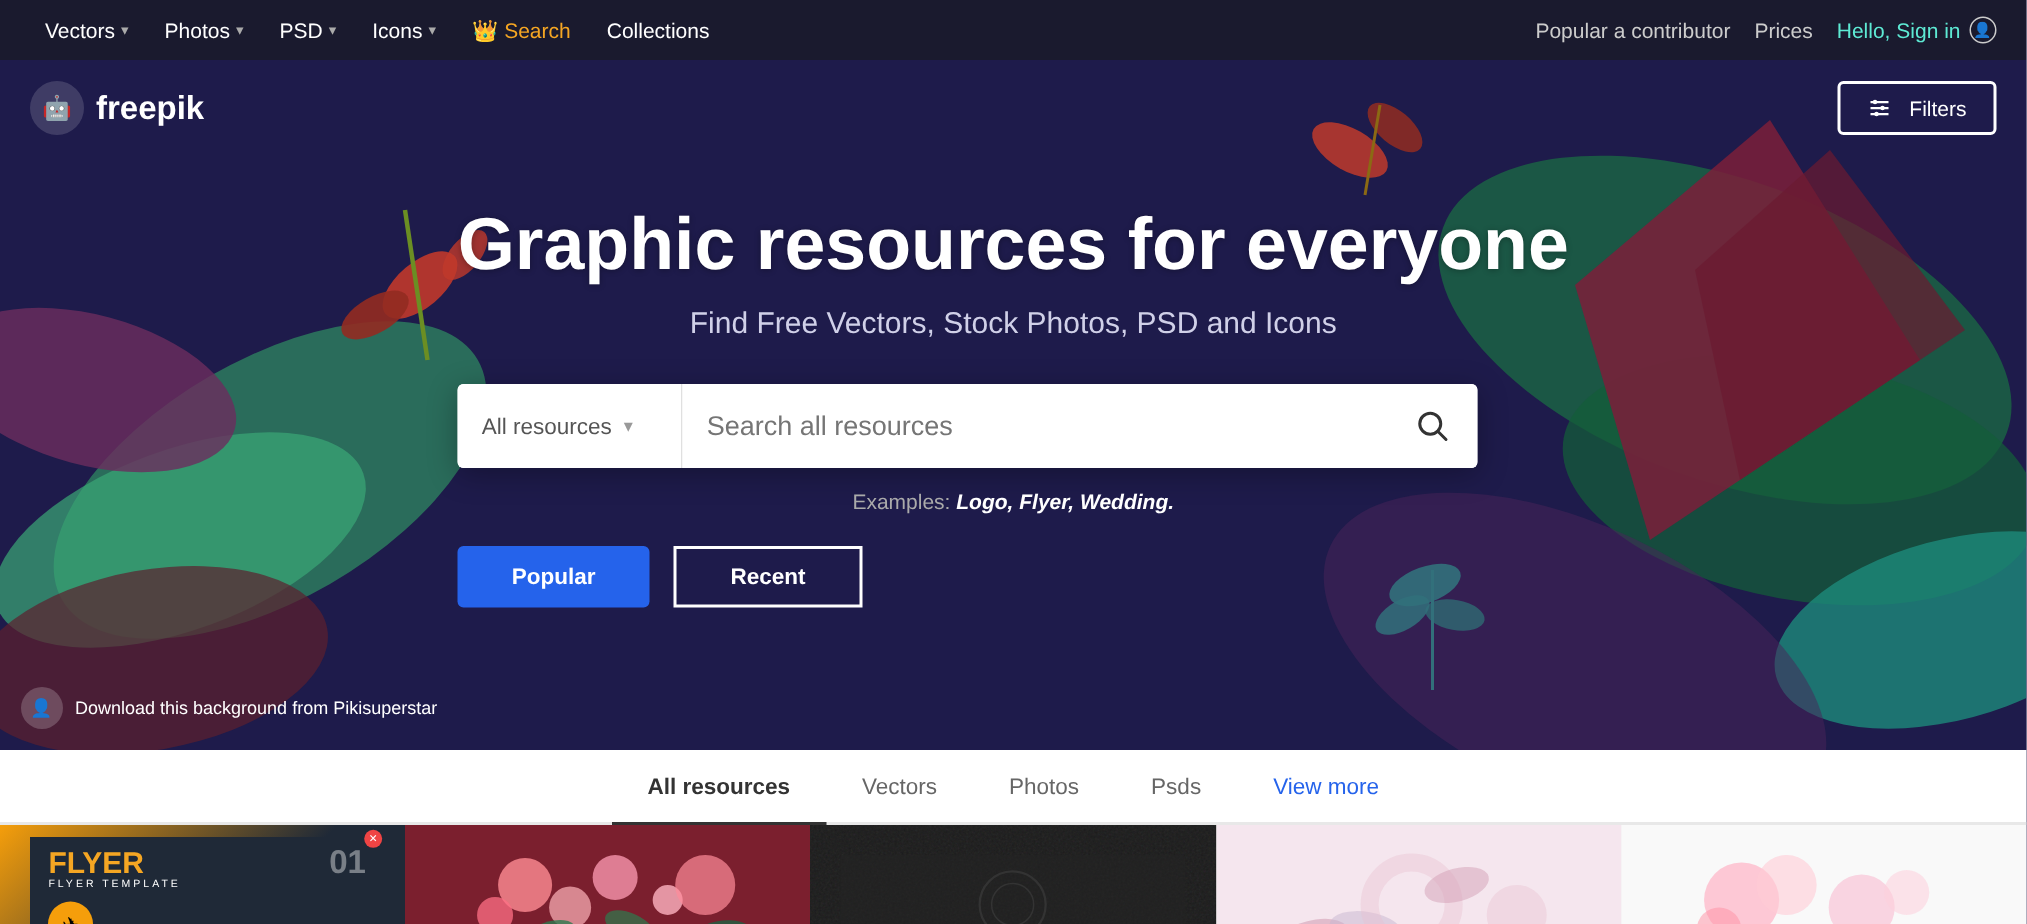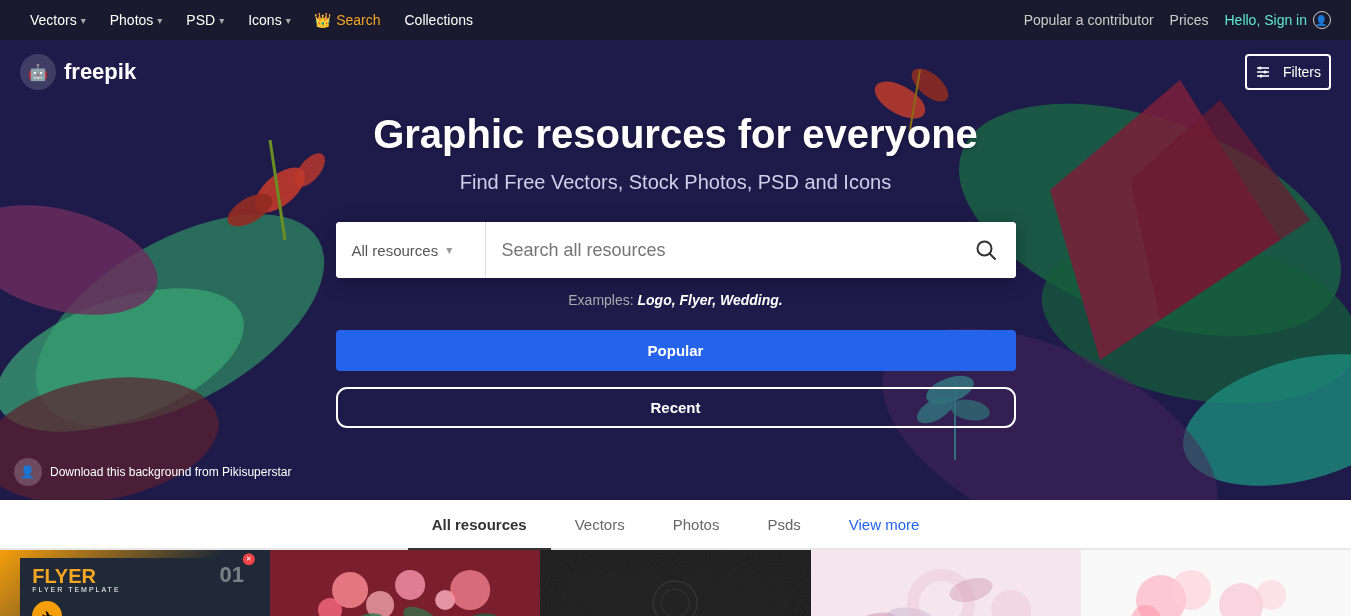--- a/index.html
+++ b/index.html
@@ -64,21 +64,21 @@
     }
 
     .hero-content {
       position: relative;
       z-index: 10;
       text-align: center;
       color: #fff;
       padding: 0 20px;
     }
     .hero-title {
-      font-size: 40px;
+      font-size: 49px;
       font-weight: 700;
       margin-bottom: 14px;
       text-shadow: 0 1px 4px rgba(0,0,0,0.3);
     }
     .hero-subtitle {
       font-size: 20px;
       color: #d0d0e8;
       margin-bottom: 28px;
     }
 
@@ -129,52 +129,51 @@
       margin-top: 14px;
       font-size: 14px;
       color: #aaa;
     }
     .examples strong { color: #ffffff; font-weight: 600; font-style: italic; }
 
     .hero-buttons {
       display: flex;
       gap: 16px;
       margin-top: 22px;
-      flex-direction: column;
     }
     .btn-popular {
       background: #2563eb;
       color: #fff;
       border: none;
       padding: 12px 36px;
       font-size: 15px;
       font-weight: 600;
       border-radius: 4px;
       cursor: pointer;
     }
     .btn-recent {
       background: transparent;
       color: #fff;
       border: 2px solid #fff;
       padding: 10px 36px;
       font-size: 15px;
       font-weight: 600;
-      border-radius: 11px;
+      border-radius: 0;
       cursor: pointer;
     }
 
     
     .filters-btn {
       position: absolute;
       top: 14px;
       right: 20px;
       background: transparent;
       color: #fff;
       border: 2px solid #fff;
-      padding: 8px 8px;
+      padding: 8px 18px;
       font-size: 14px;
       border-radius: 4px;
       cursor: pointer;
       display: flex;
       align-items: center;
       gap: 12px;
       z-index: 20;
     }
 
     

